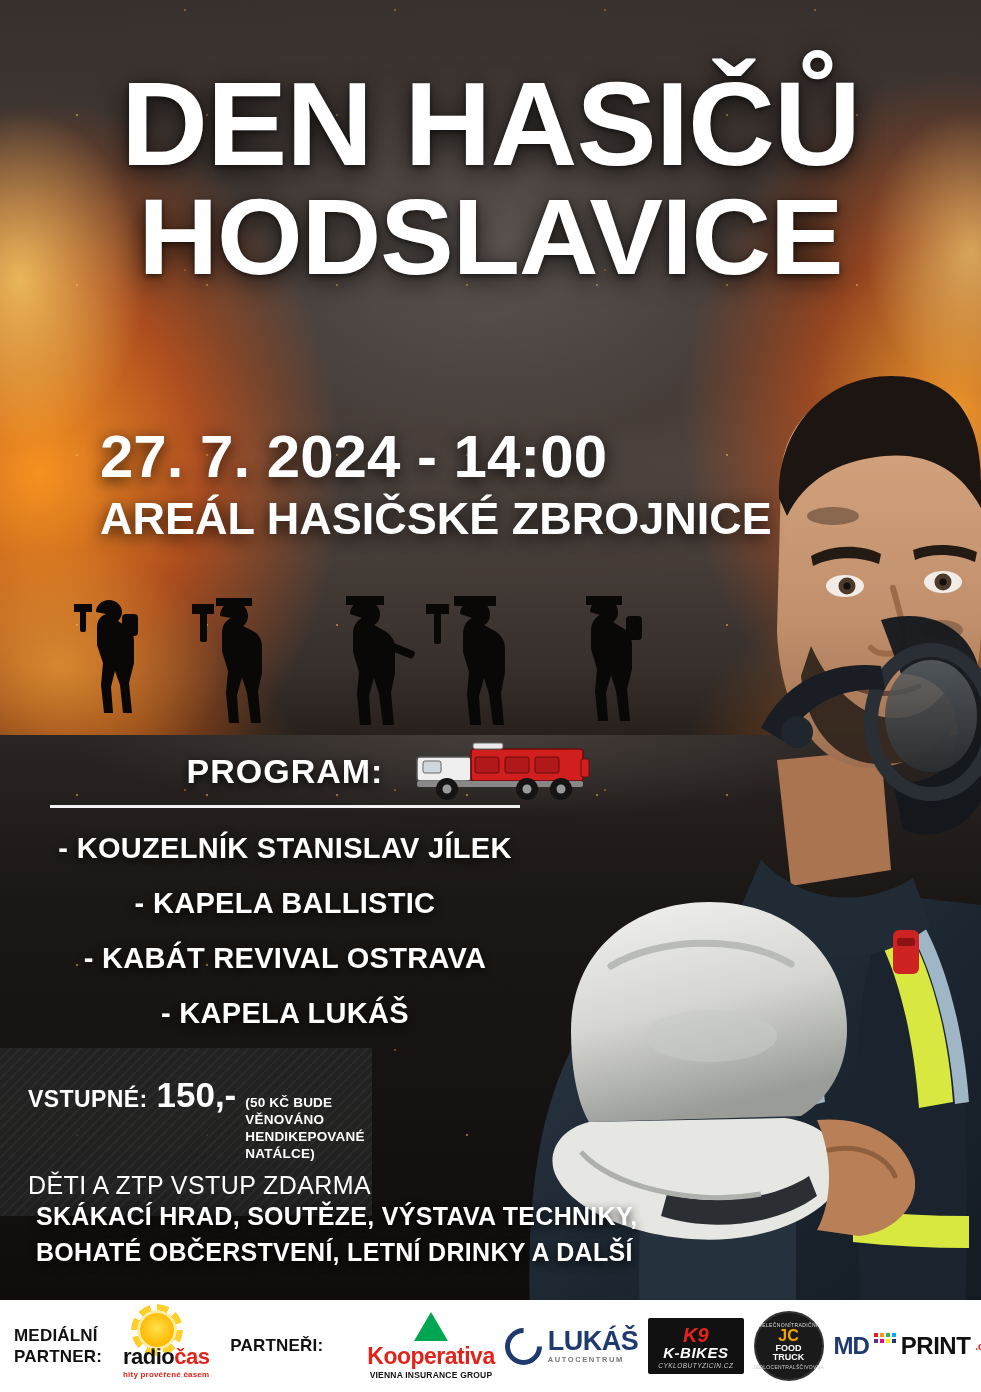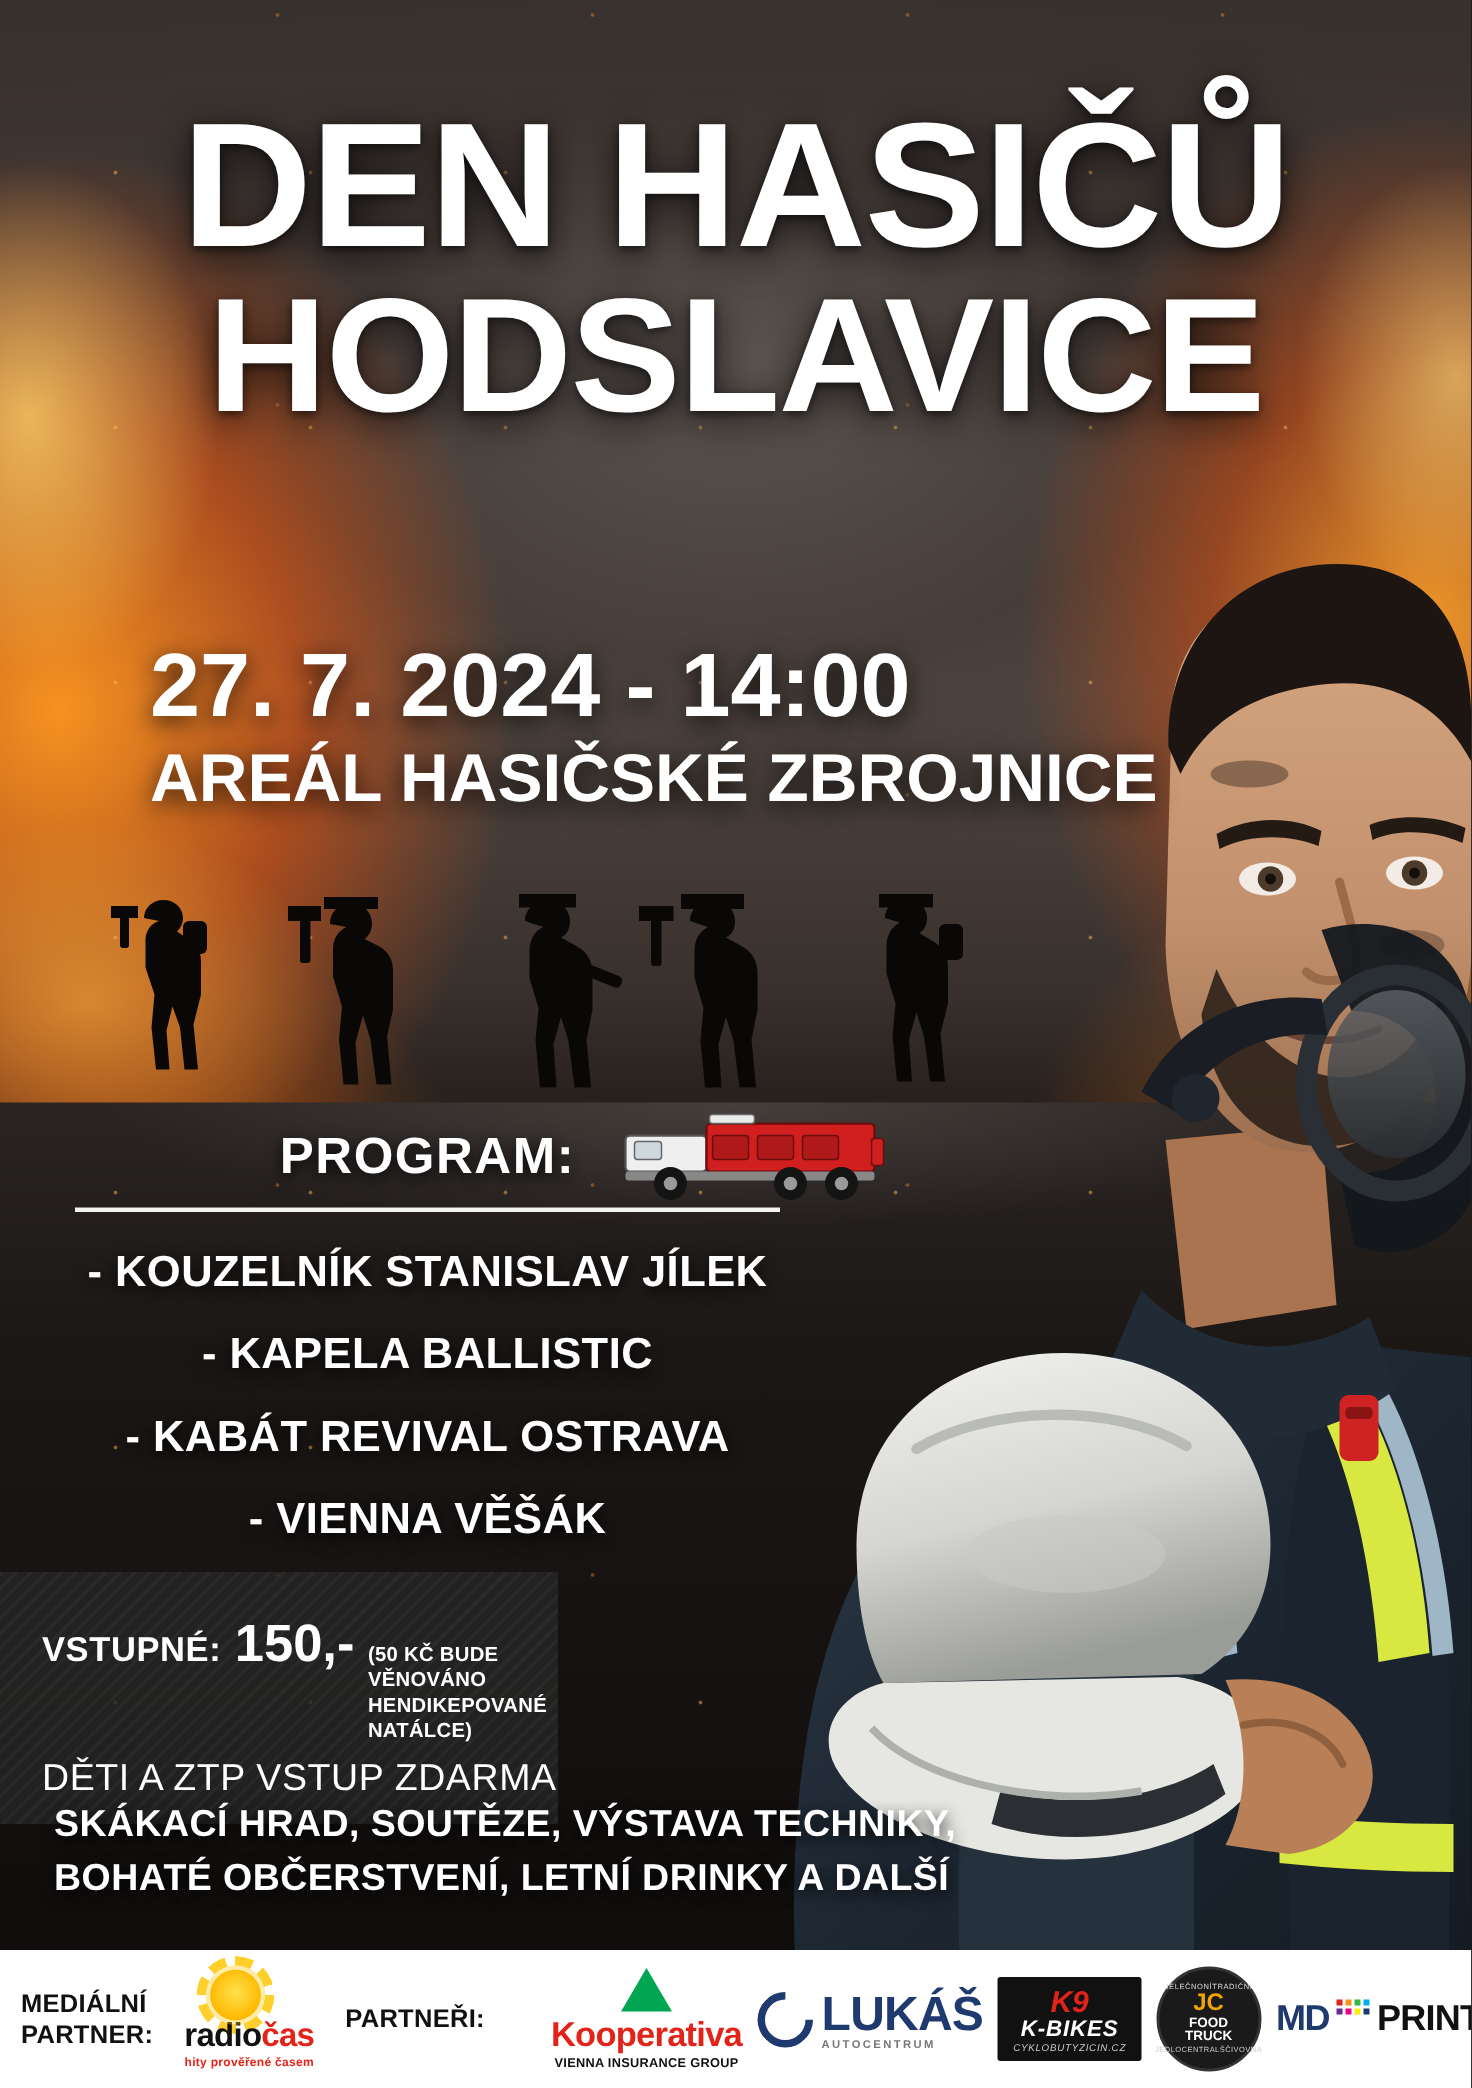--- a/index.html
+++ b/index.html
@@ -295,21 +295,21 @@
     border-left: 17px solid transparent; border-right: 17px solid transparent;
     border-bottom: 29px solid #00a651; }
   .koop-name { font-size: 23px; font-weight: bold; color: #e2231a; letter-spacing: -0.5px; }
   .koop-sub { font-size: 8.5px; font-weight: bold; color: #111; letter-spacing: 0.2px; }
 
   .logo-lukas { display:flex; align-items:center; gap:6px; }
   .lukas-ring {
     width: 27px; height: 27px; border-radius: 50%;
     border: 5px solid #1f3a6e; border-right-color: transparent; transform: rotate(-45deg);
   }
-  .lukas-name { font-size: 32px; font-weight: bold; color: #1f3a6e; letter-spacing: -0.5px; line-height:1; }
+  .lukas-name { font-size: 27px; font-weight: bold; color: #1f3a6e; letter-spacing: -0.5px; line-height:1; }
   .lukas-sub { font-size: 7.5px; font-weight: bold; color: #777; letter-spacing: 1.6px; }
 
   .logo-kbikes {
     background: #111; color: #fff; padding: 7px 10px 5px 10px; text-align: center; border-radius: 2px; font-style: italic;
   }
   .kb-mark { font-size: 20px; font-weight: bold; color: #e2231a; line-height: 1; }
   .kb-name { font-size: 15px; font-weight: bold; color: #fff; letter-spacing: 0.5px; line-height: 1.1; }
   .kb-sub { font-size: 6.5px; color: #ccc; letter-spacing: 0.5px; }
 
   .logo-foodtruck {
@@ -480,21 +480,21 @@
       <rect x="436" y="608" width="18" height="8" rx="3" fill="#8a1313"></rect>
     </svg>
   </div>
 
   <div class="program-block">
     <div class="program-title">PROGRAM:</div>
     <div class="program-rule"></div>
     <div class="program-item">- KOUZELNÍK STANISLAV JÍLEK</div>
     <div class="program-item">- KAPELA BALLISTIC</div>
     <div class="program-item">- KABÁT REVIVAL OSTRAVA</div>
-    <div class="program-item">- VIENNA VĚŠÁK</div>
+    <div class="program-item">- KAPELA LUKÁŠ</div>
   </div>
 
   <div class="ticket-box">
     <div class="ticket-row">
       <span class="ticket-label">VSTUPNÉ:</span>
       <span class="ticket-price">150,-</span>
       <span class="ticket-note">(50 KČ BUDE VĚNOVÁNO HENDIKEPOVANÉ NATÁLCE)</span>
     </div>
     <div class="ticket-free">DĚTI A ZTP VSTUP ZDARMA</div>
   </div>

